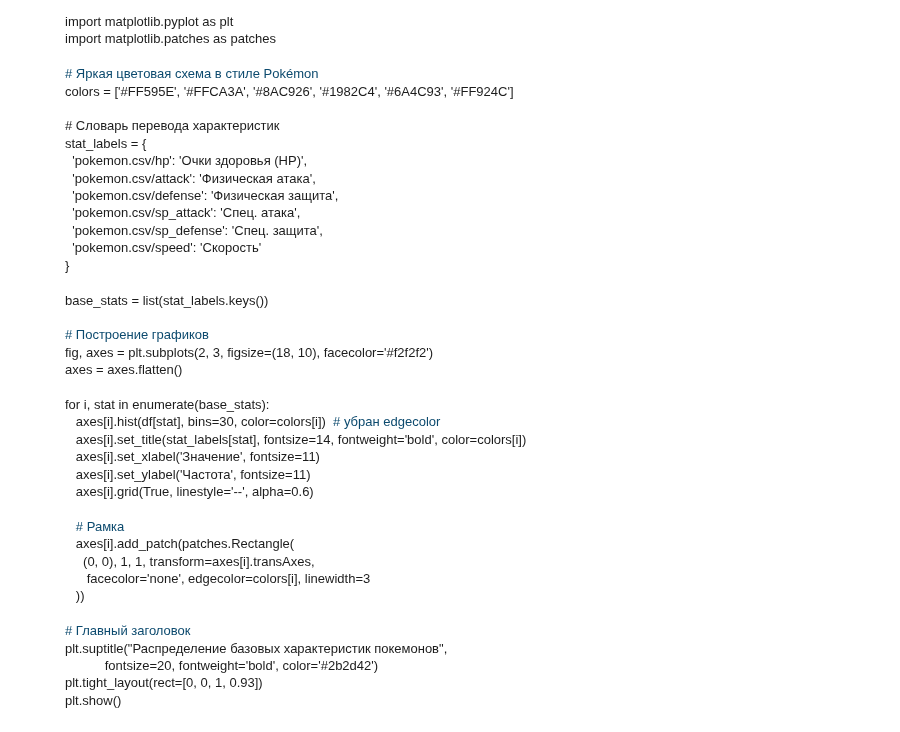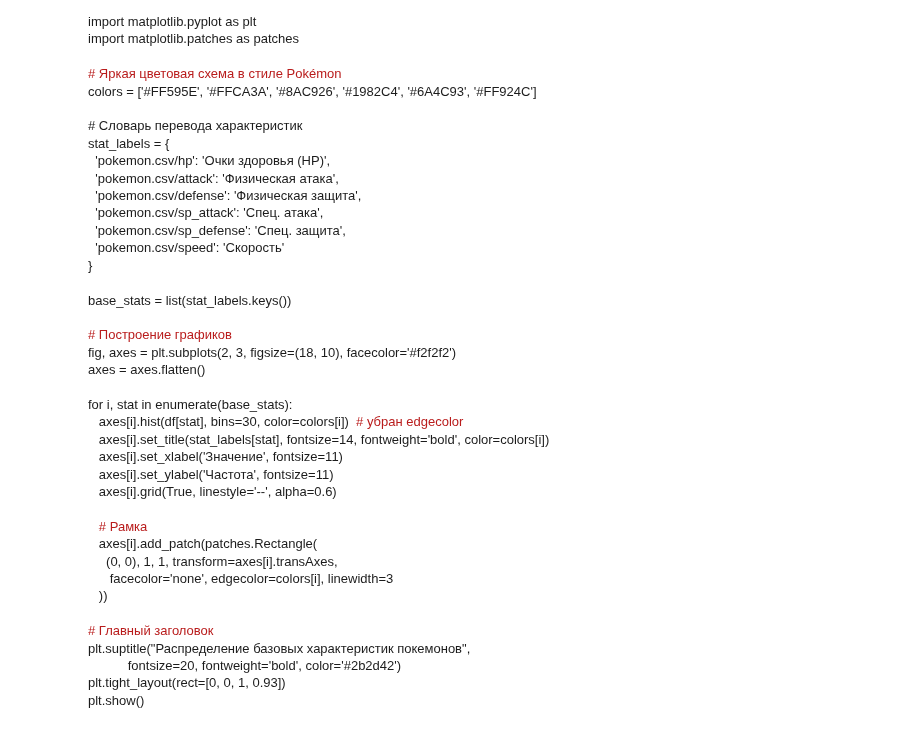--- a/index.html
+++ b/index.html
@@ -5,29 +5,29 @@
   html, body {
     margin: 0;
     padding: 0;
     background: #ffffff;
     width: 900px;
     height: 732px;
     overflow: hidden;
   }
   .code-block {
     box-sizing: border-box;
-    padding: 13px 0 0 88px;
+    padding: 13px 0 0 65px;
     font-family: "Liberation Sans", sans-serif;
     font-size: 13px;
     line-height: 17.4px;
     white-space: pre;
     color: #1c1c1c;
   }
   .code-line {
     min-height: 17.4px;
   }
   .seg-code { color: #1c1c1c; }
-  .seg-comment { color: #b91c1c; }
+  .seg-comment { color: #0c4a6e; }
 </style>
 </head>
 <body>
 
 <div class="code-block" id="code-container"><div class="code-line"><span class="seg-code">import matplotlib.pyplot as plt</span></div><div class="code-line"><span class="seg-code">import matplotlib.patches as patches</span></div><div class="code-line">&nbsp;</div><div class="code-line"><span class="seg-comment"># Яркая цветовая схема в стиле Pokémon</span></div><div class="code-line"><span class="seg-code">colors = ['#FF595E', '#FFCA3A', '#8AC926', '#1982C4', '#6A4C93', '#FF924C']</span></div><div class="code-line">&nbsp;</div><div class="code-line"><span class="seg-code"># Словарь перевода характеристик</span></div><div class="code-line"><span class="seg-code">stat_labels = {</span></div><div class="code-line"><span class="seg-code">  'pokemon.csv/hp': 'Очки здоровья (HP)',</span></div><div class="code-line"><span class="seg-code">  'pokemon.csv/attack': 'Физическая атака',</span></div><div class="code-line"><span class="seg-code">  'pokemon.csv/defense': 'Физическая защита',</span></div><div class="code-line"><span class="seg-code">  'pokemon.csv/sp_attack': 'Спец. атака',</span></div><div class="code-line"><span class="seg-code">  'pokemon.csv/sp_defense': 'Спец. защита',</span></div><div class="code-line"><span class="seg-code">  'pokemon.csv/speed': 'Скорость'</span></div><div class="code-line"><span class="seg-code">}</span></div><div class="code-line">&nbsp;</div><div class="code-line"><span class="seg-code">base_stats = list(stat_labels.keys())</span></div><div class="code-line">&nbsp;</div><div class="code-line"><span class="seg-comment"># Построение графиков</span></div><div class="code-line"><span class="seg-code">fig, axes = plt.subplots(2, 3, figsize=(18, 10), facecolor='#f2f2f2')</span></div><div class="code-line"><span class="seg-code">axes = axes.flatten()</span></div><div class="code-line">&nbsp;</div><div class="code-line"><span class="seg-code">for i, stat in enumerate(base_stats):</span></div><div class="code-line"><span class="seg-code">   axes[i].hist(df[stat], bins=30, color=colors[i])  </span><span class="seg-comment"># убран edgecolor</span></div><div class="code-line"><span class="seg-code">   axes[i].set_title(stat_labels[stat], fontsize=14, fontweight='bold', color=colors[i])</span></div><div class="code-line"><span class="seg-code">   axes[i].set_xlabel('Значение', fontsize=11)</span></div><div class="code-line"><span class="seg-code">   axes[i].set_ylabel('Частота', fontsize=11)</span></div><div class="code-line"><span class="seg-code">   axes[i].grid(True, linestyle='--', alpha=0.6)</span></div><div class="code-line">&nbsp;</div><div class="code-line"><span class="seg-comment">   # Рамка</span></div><div class="code-line"><span class="seg-code">   axes[i].add_patch(patches.Rectangle(</span></div><div class="code-line"><span class="seg-code">     (0, 0), 1, 1, transform=axes[i].transAxes,</span></div><div class="code-line"><span class="seg-code">      facecolor='none', edgecolor=colors[i], linewidth=3</span></div><div class="code-line"><span class="seg-code">   ))</span></div><div class="code-line">&nbsp;</div><div class="code-line"><span class="seg-comment"># Главный заголовок</span></div><div class="code-line"><span class="seg-code">plt.suptitle("Распределение базовых характеристик покемонов",</span></div><div class="code-line"><span class="seg-code">           fontsize=20, fontweight='bold', color='#2b2d42')</span></div><div class="code-line"><span class="seg-code">plt.tight_layout(rect=[0, 0, 1, 0.93])</span></div><div class="code-line"><span class="seg-code">plt.show()</span></div></div>
 
 </body></html>

